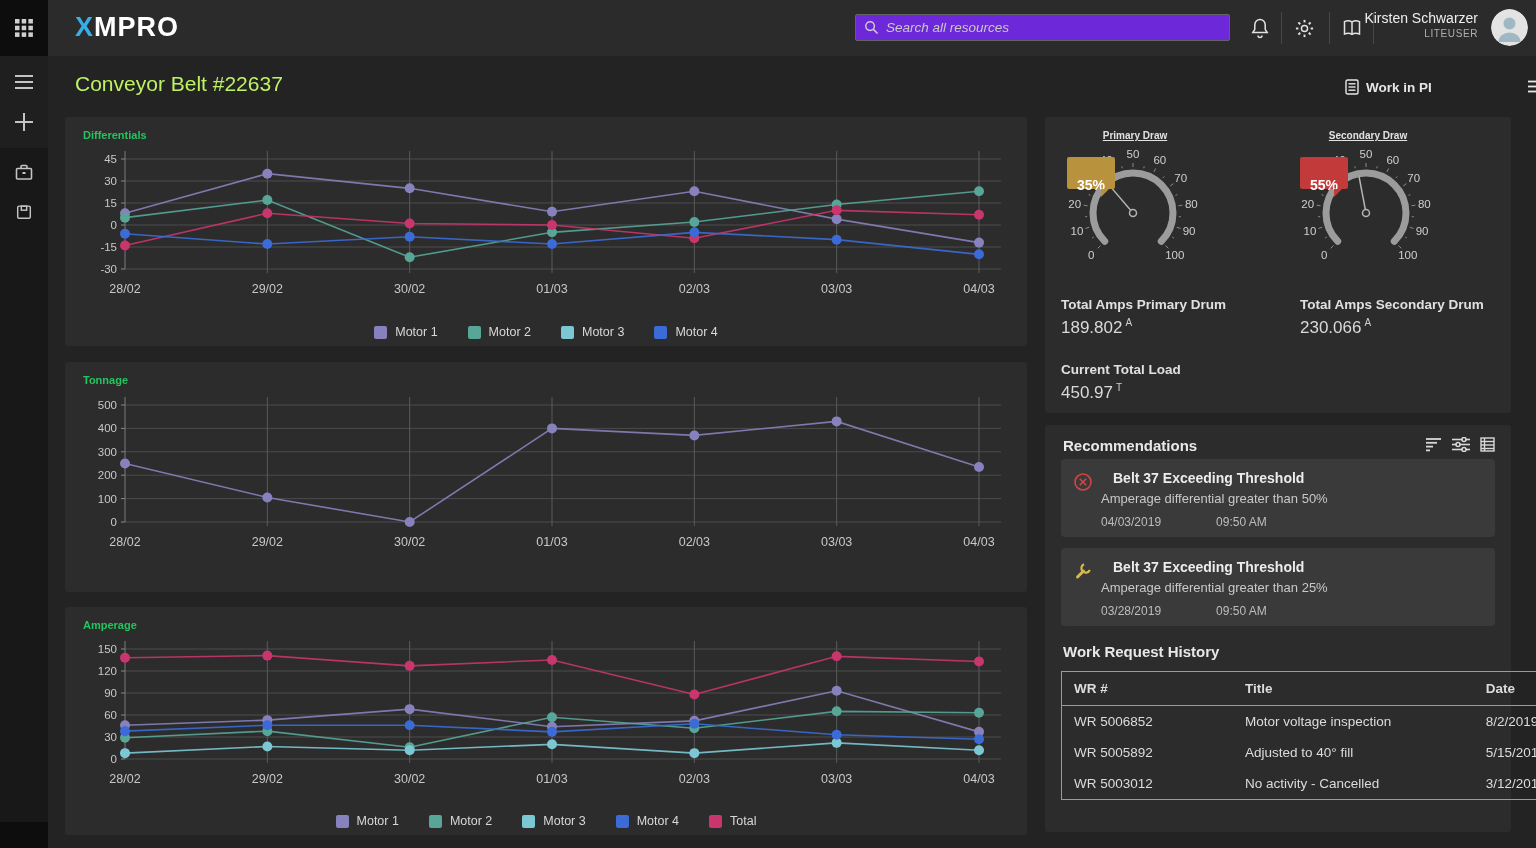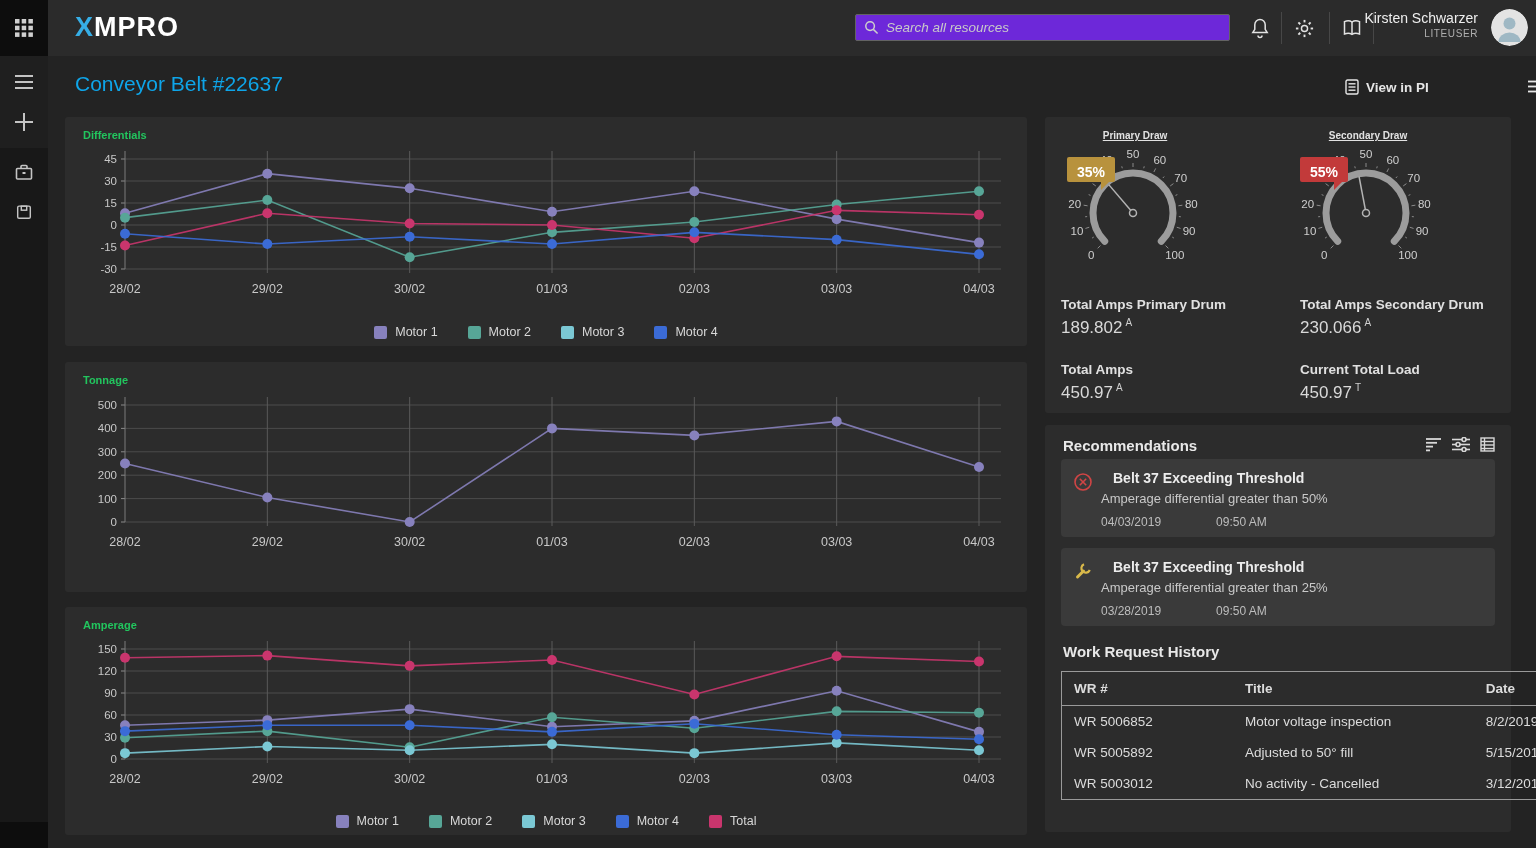--- a/index.html
+++ b/index.html
@@ -21,37 +21,37 @@
   .search-box input { background:transparent; border:none; outline:none; color:#d8d8d8; font-style:italic; font-size:13.5px; margin-left:7px; width:320px; font-family:"Liberation Sans", sans-serif; }
   .search-box input::placeholder { color:#c9c9c9; opacity:1; }
   .tb-icon { position:absolute; top:14px; width:28px; height:28px; display:flex; align-items:center; justify-content:center; cursor:pointer; }
   .tb-divider { position:absolute; top:12px; width:1px; height:32px; background:#474747; }
   .user-block { position:absolute; right:58px; top:10px; text-align:right; }
   .user-name { font-size:14px; color:#efefef; }
   .user-role { font-size:10px; color:#b0b0b0; letter-spacing:0.6px; margin-top:2px; }
   .avatar { position:absolute; right:8px; top:9px; width:37px; height:37px; border-radius:50%; overflow:hidden; cursor:pointer; }
 
   
-  .page-title { position:absolute; left:75px; top:72px; font-size:21px; font-weight:500; color:#0ea5e9; }
+  .page-title { position:absolute; left:75px; top:72px; font-size:21px; font-weight:500; color:#bef264; }
   .hdr-btn { position:absolute; top:79px; display:flex; align-items:center; gap:7px; font-size:13.5px; font-weight:bold; color:#e6e6e6; cursor:pointer; }
   .btn-viewpi { left:1345px; }
   .btn-menu { left:1528px; }
 
   
   .panel { position:absolute; background:#2c2c2c; border-radius:3px; }
   .panel-title { position:absolute; left:18px; top:12px; font-size:11px; font-weight:bold; color:#22c55e; }
   .chart-panel .chart-host { position:absolute; left:18px; top:28px; }
   .legend { position:absolute; left:0; bottom:7px; width:100%; display:flex; justify-content:center; gap:30px; }
   .legend-item { display:flex; align-items:center; gap:8px; font-size:12.5px; color:#d8d8d8; }
   .legend-swatch { width:13px; height:13px; border-radius:2px; display:inline-block; }
 
   
   .gauge-block { position:absolute; top:10px; width:213px; height:170px; }
   .gauge-title { text-align:center; width:170px; margin:3px 0 0 -5px; font-size:10px; font-weight:bold; color:#e2e2e2;text-decoration:underline; }
-  .gauge-badge { position:absolute; left:12px; top:30px; min-width:48px; height:25px; border-radius:2px; color:#fff; font-size:14px; font-weight:bold; text-align:center; line-height:25px; padding:3px 6px; z-index:2; }
+  .gauge-badge { position:absolute; left:12px; top:30px; min-width:48px; height:25px; border-radius:2px; color:#fff; font-size:14px; font-weight:bold; text-align:center; line-height:25px; padding:16px 6px; z-index:2; }
   .gauge-badge i { position:absolute; top:100%; right:6px; width:0; height:0; border-top:8px solid #000; border-right:8px solid transparent; }
   .stats-grid { position:absolute; left:16px; top:180px; width:434px; display:grid; grid-template-columns:239px 195px; grid-row-gap:24px; }
   .stat-label { font-size:13.5px; font-weight:bold; color:#e0e0e0; }
   .stat-value { font-size:17px; color:#d9d9d9; margin-top:5px; }
   .stat-value sup { font-size:10px; color:#cfcfcf; margin-left:3px; }
 
   
   .rec-header { position:absolute; left:18px; top:12px; font-size:15px; font-weight:bold; color:#e8e8e8; }
   .rec-tools { position:absolute; right:16px; top:12px; display:flex; gap:10px; }
   .rec-tools span { cursor:pointer; display:flex; }
@@ -181,21 +181,21 @@
 <div class="page-title">Conveyor Belt #22637</div>
 <div class="hdr-btn btn-viewpi">
   <span style="display:flex;">
     <svg width="14" height="16" viewBox="0 0 14 16" fill="none" stroke="#e6e6e6" stroke-width="1.4">
       <rect x="1" y="1" width="12" height="14" rx="1.5"></rect>
         <line x1="3.5" y1="4.8" x2="10.5" y2="4.8"></line>
         <line x1="3.5" y1="8" x2="10.5" y2="8"></line>
         <line x1="3.5" y1="11.2" x2="10.5" y2="11.2"></line>
     </svg>
   </span>
-  <span>View in PI</span>
+  <span>Work in PI</span>
 </div>
 <div class="hdr-btn btn-menu">
   <span style="display:flex;">
     <svg width="16" height="13" viewBox="0 0 16 13" stroke="#e6e6e6" stroke-width="1.8">
         <line x1="0" y1="1.5" x2="16" y2="1.5"></line>
         <line x1="0" y1="6.5" x2="16" y2="6.5"></line>
         <line x1="0" y1="11.5" x2="16" y2="11.5"></line>
       </svg>
   </span>
   <span>Menu</span>
@@ -515,24 +515,20 @@
   <div class="stats-grid" id="stats">
       <div>
         <div class="stat-label">Total Amps Primary Drum</div>
         <div class="stat-value">189.802<sup>A</sup></div>
       </div>
       <div>
         <div class="stat-label">Total Amps Secondary Drum</div>
         <div class="stat-value">230.066<sup>A</sup></div>
       </div>
       <div>
-        <div class="stat-label">Total Amps</div>
-        <div class="stat-value">450.97<sup>A</sup></div>
-      </div>
-      <div>
         <div class="stat-label">Current Total Load</div>
         <div class="stat-value">450.97<sup>T</sup></div>
       </div>
     </div>
 </div>
 
 <div class="panel" style="left:1045px; top:425px; width:466px; height:407px;">
   <div class="rec-header">Recommendations</div>
   <div class="rec-tools">
     <span>
@@ -601,21 +597,21 @@
         </tr>
       </thead>
     <tbody id="wr-body">
         <tr>
           <td>WR 5006852</td>
           <td>Motor voltage inspection</td>
           <td>8/2/2019</td>
         </tr>
         <tr>
           <td>WR 5005892</td>
-          <td>Adjusted to 50° fill</td>
+          <td>Adjusted to 40° fill</td>
           <td>5/15/2019</td>
         </tr>
         <tr>
           <td>WR 5003012</td>
           <td>No activity  - Cancelled</td>
           <td>3/12/2019</td>
         </tr>
       </tbody>
   </table>
 </div>

